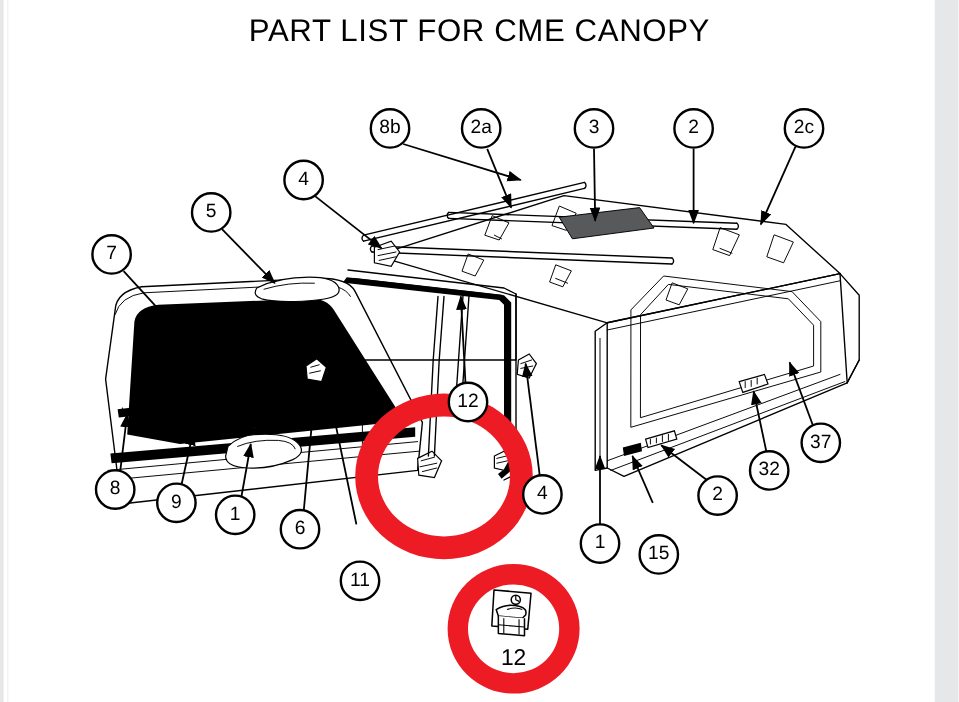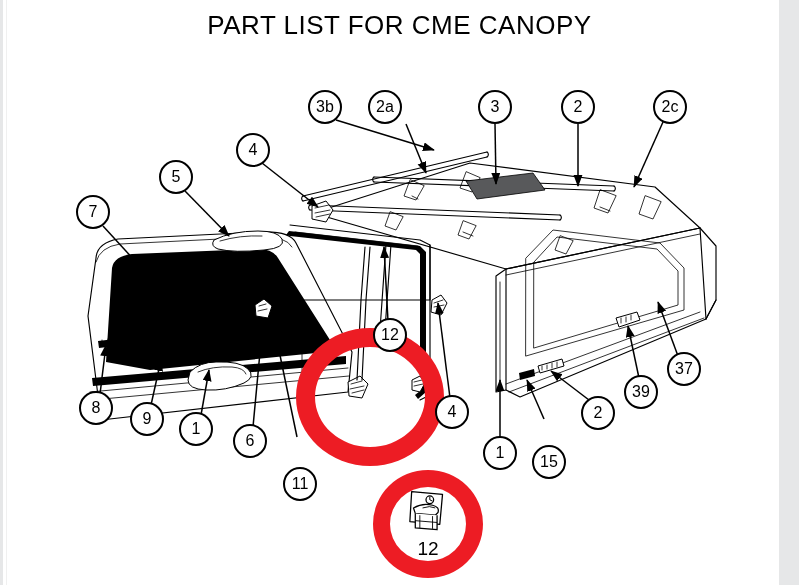--- a/index.html
+++ b/index.html
@@ -302,35 +302,35 @@
         <path d="M14,28 L14,44 L38,46 L38,30" fill="#fff"></path>
         <path d="M19,30 L19,44 M33,31 L33,45" stroke-width="1.0"></path>
         <path d="M14,36 L38,38" stroke-width="1.0"></path>
         <path d="M22,22 Q30,19 36,22" stroke-width="1.0"></path>
       </g>
     </svg>
     <div class="inset-label">12</div>
   </div>
 
   <div id="callout-layer">
-      <div class="callout sz-s" style="left: 308px; top: 90px;">3b</div>
-      <div class="callout sz-s" style="left: 368px; top: 90px;">2a</div>
+      <div class="callout sz-s" style="left: 308px; top: 90px;">8b</div>
+      <div class="callout sz-s" style="left: 384px; top: 90px;">2a</div>
       <div class="callout sz-s" style="left: 478px; top: 90px;">3</div>
       <div class="callout sz-s" style="left: 561px; top: 90px;">2</div>
       <div class="callout sz-s" style="left: 653px; top: 90px;">2c</div>
       <div class="callout sz-s" style="left: 236px; top: 133px;">4</div>
       <div class="callout sz-s" style="left: 159px; top: 160px;">5</div>
       <div class="callout sz-s" style="left: 76px; top: 195px;">7</div>
       <div class="callout sz-s" style="left: 79px; top: 391px;">8</div>
       <div class="callout sz-s" style="left: 130px; top: 402px;">9</div>
       <div class="callout sz-s" style="left: 179px; top: 412px;">1</div>
       <div class="callout sz-s" style="left: 233px; top: 424px;">6</div>
       <div class="callout sz-s" style="left: 283px; top: 434px; margin-top: 33px;">11</div>
       <div class="callout sz-s" style="left: 373px; top: 318px;">12</div>
       <div class="callout sz-s" style="left: 435px; top: 395px;">4</div>
       <div class="callout sz-s" style="left: 483px; top: 436px;">1</div>
       <div class="callout sz-s" style="left: 532px; top: 416px; margin-top: 29px;">15</div>
       <div class="callout sz-s" style="left: 581px; top: 396px;">2</div>
-      <div class="callout sz-s" style="left: 624px; top: 375px;">39</div>
+      <div class="callout sz-s" style="left: 624px; top: 375px;">32</div>
       <div class="callout sz-s" style="left: 667px; top: 352px;">37</div>
     </div>
 
 </div>
 
 </body></html>

